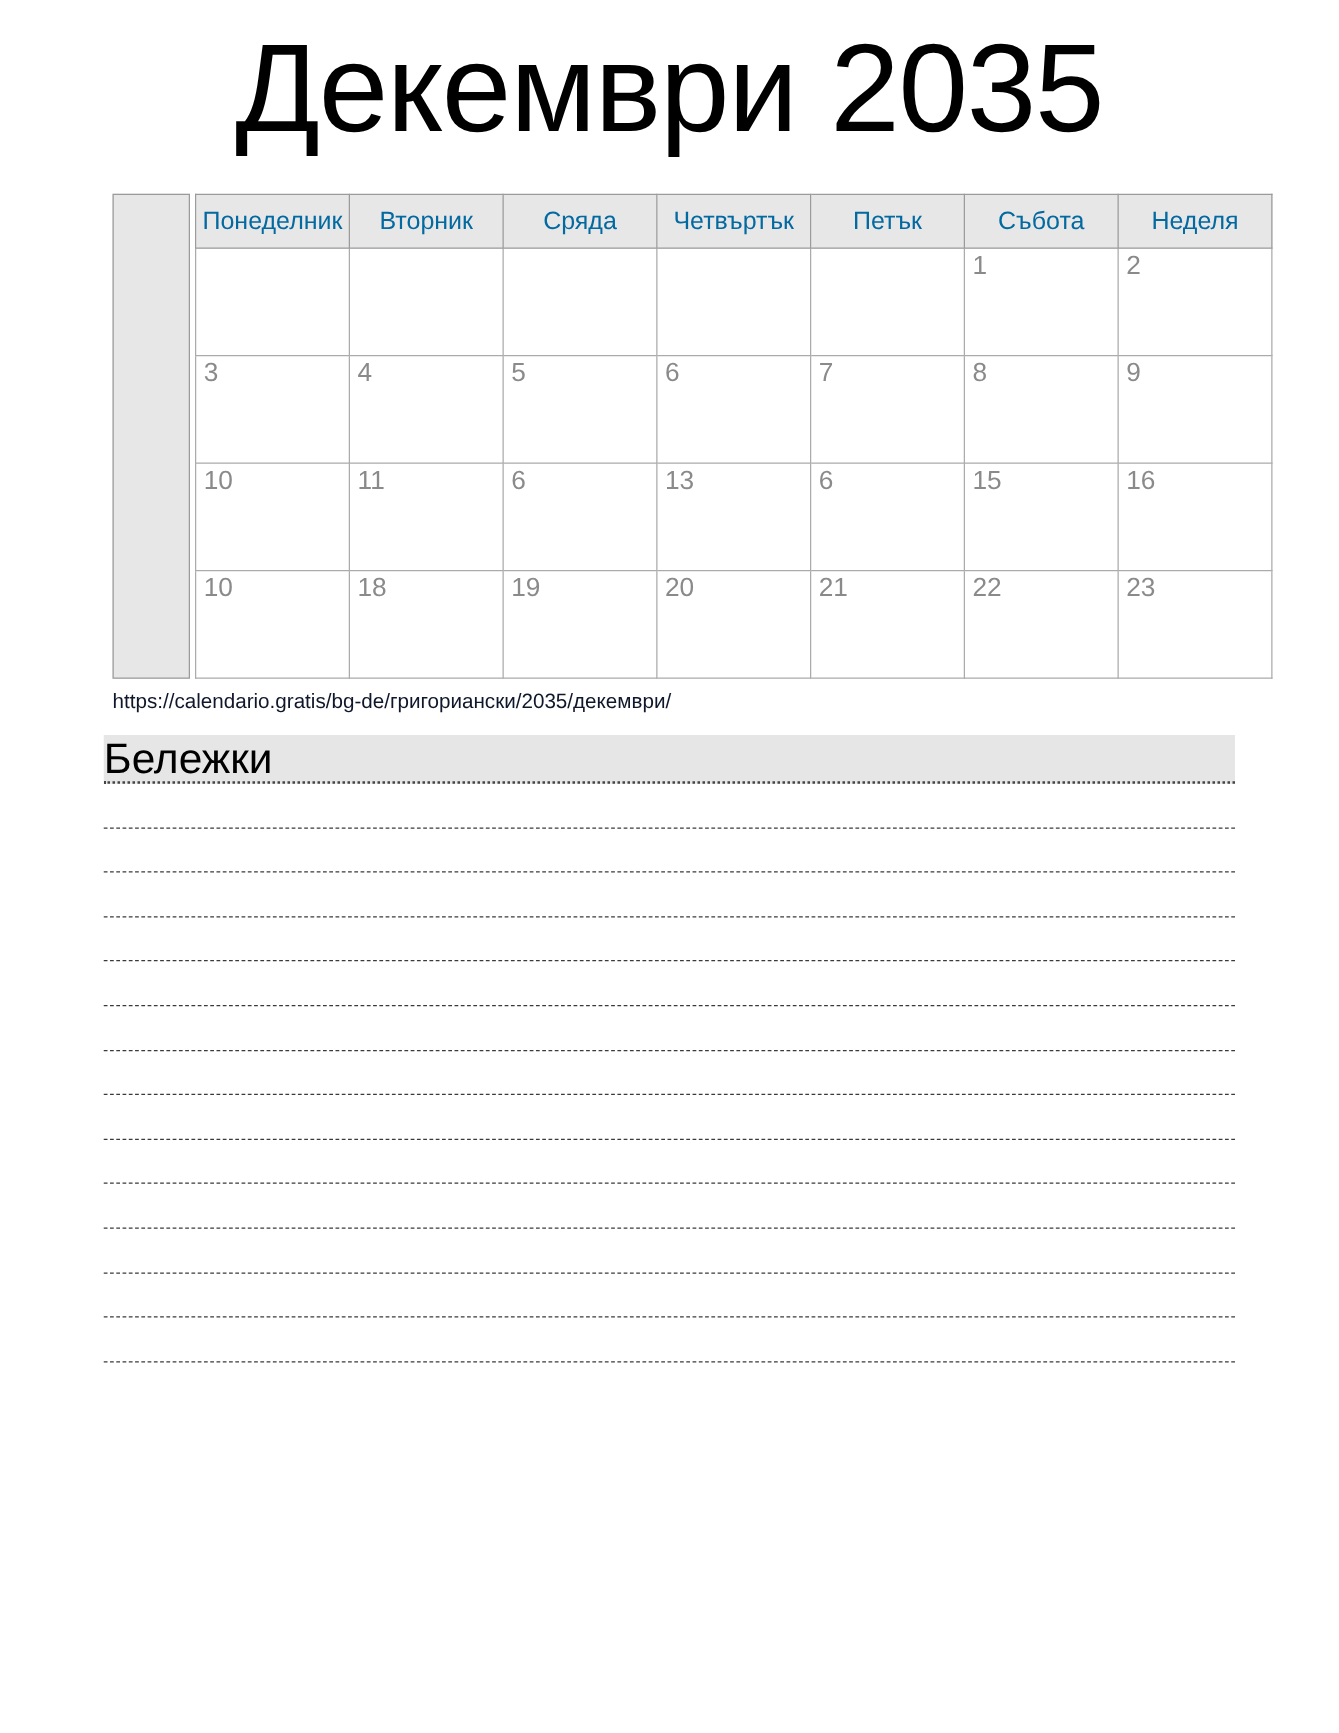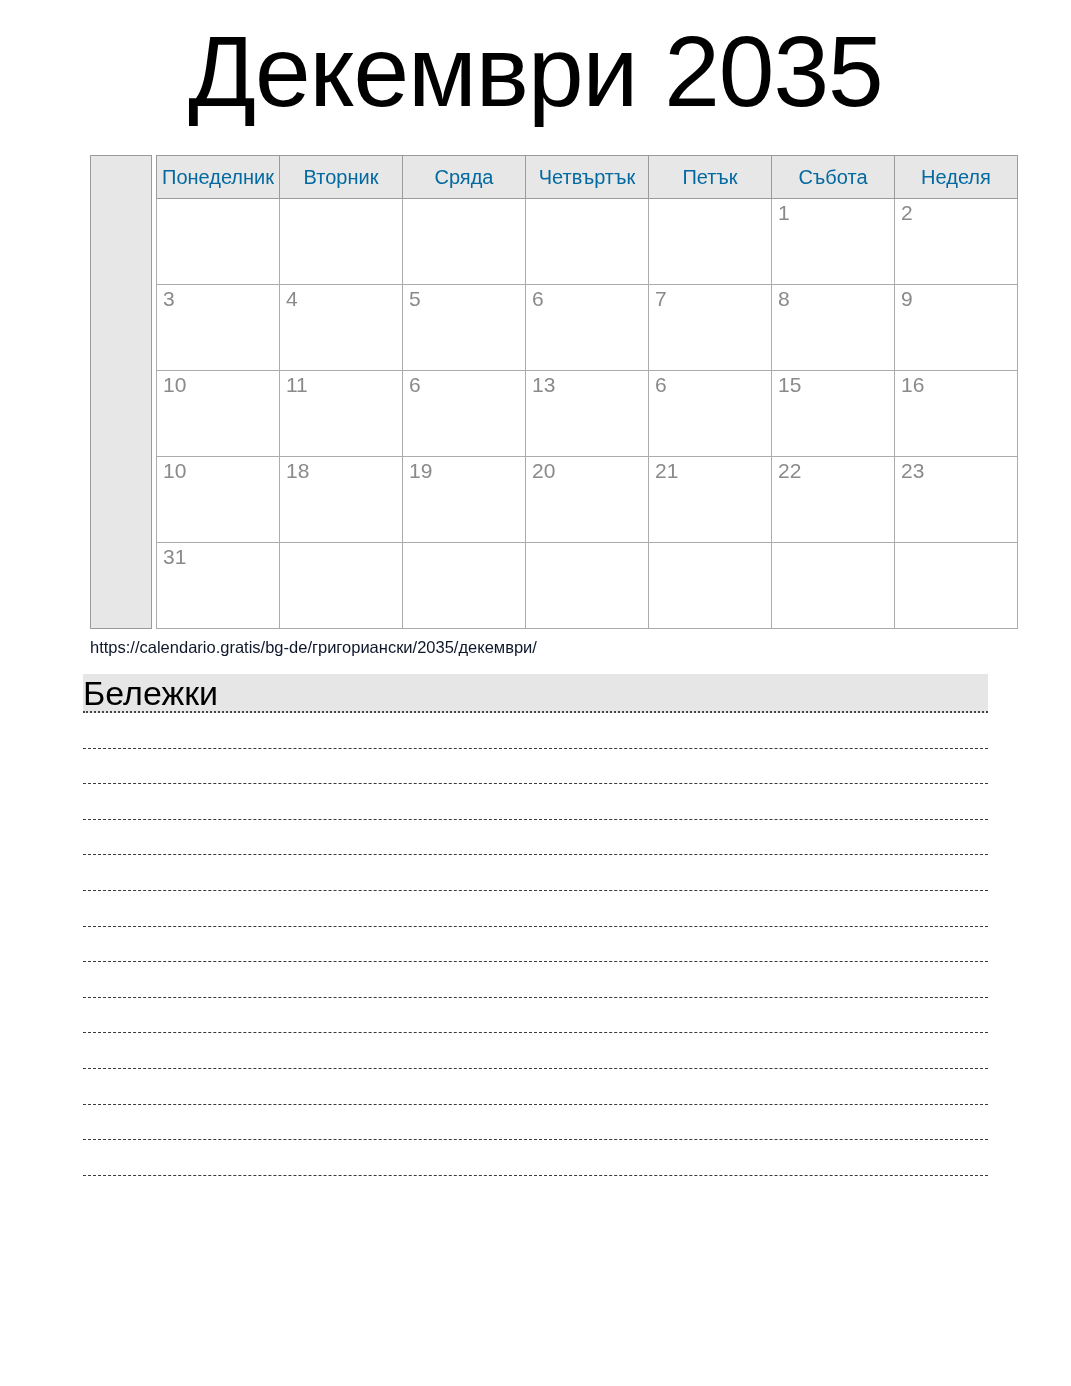--- a/index.html
+++ b/index.html
@@ -133,29 +133,20 @@
       </tr>
       <tr>
         <td>10</td>
         <td>18</td>
         <td>19</td>
         <td>20</td>
         <td>21</td>
         <td>22</td>
         <td>23</td>
       </tr>
-      <tr>
-        <td>31</td>
-        <td></td>
-        <td></td>
-        <td></td>
-        <td></td>
-        <td></td>
-        <td></td>
-      </tr>
     </tbody>
   </table>
 </div>
 
 <div class="source-url">https://calendario.gratis/bg-de/григориански/2035/декември/</div>
 
 <div class="notes">
   <div class="notes-bar">Бележки</div>
   <div id="note-lines">
       <div class="note-line"></div>

